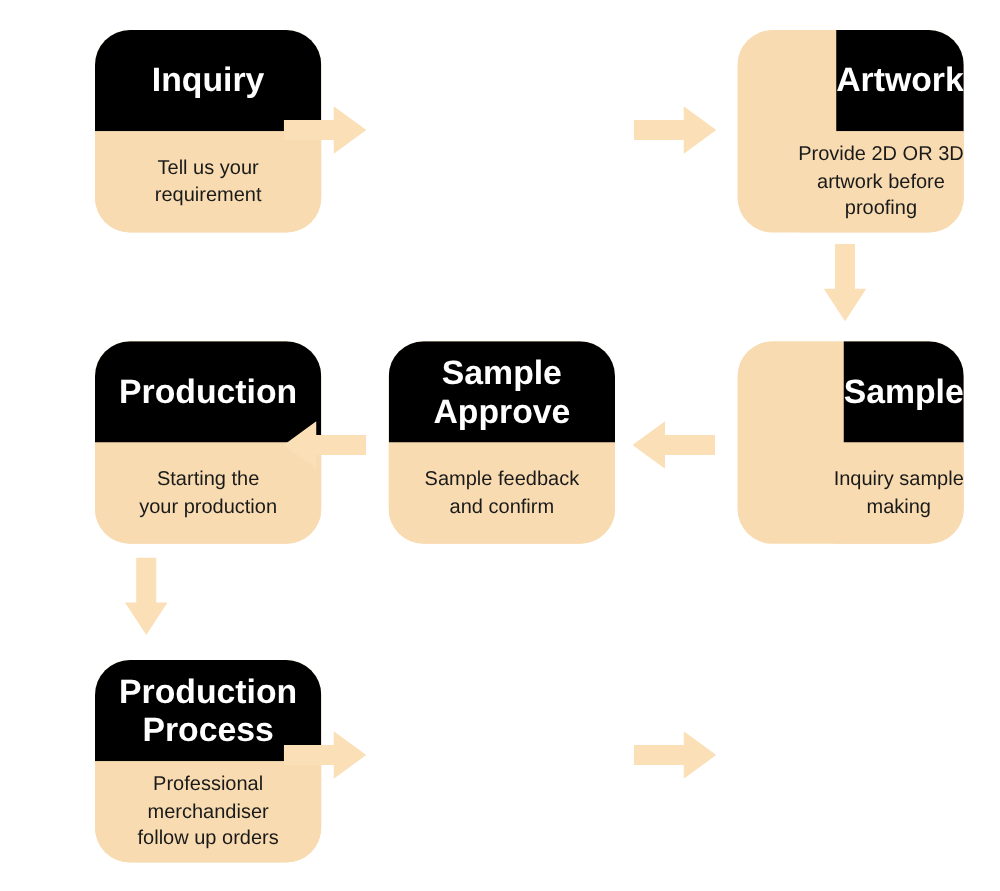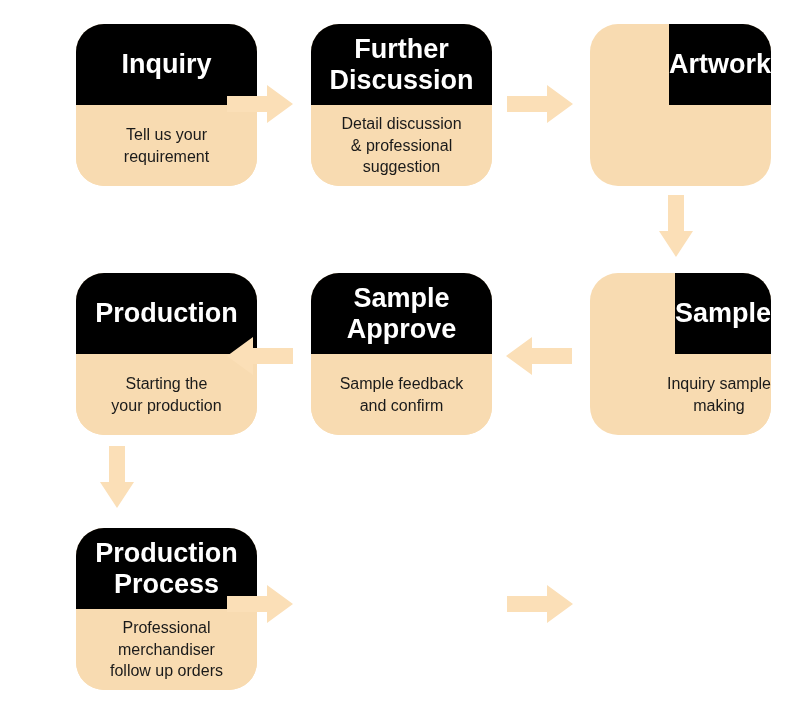--- a/index.html
+++ b/index.html
@@ -73,35 +73,29 @@
   <div class="card row1 col1">
     <div class="card-header">
       <span class="card-title">Inquiry</span>
     </div>
     <div class="card-body">
       <span class="card-desc">Tell us your
 requirement</span>
     </div>
   </div>
 
-  <div class="card row1 col2">
-    <div class="card-header">
-      <span class="card-title">Further
-Discussion</span>
-    </div>
-    <div class="card-body">
-      <span class="card-desc">Detail discussion
-&amp; professional
-suggestion</span>
-    </div>
-  </div>
 
   <div class="card row1 col3">
     <div class="card-header">
       <span class="card-title">Artwork</span>
+    </div>
+    <div class="card-body">
+      <span class="card-desc">Provide 2D OR 3D
+artwork before
+proofing</span>
     </div>
   </div>
 
   <div class="card row2 col3">
     <div class="card-header">
       <span class="card-title">Sample</span>
     </div>
     <div class="card-body">
       <span class="card-desc">Inquiry sample
 making</span>

